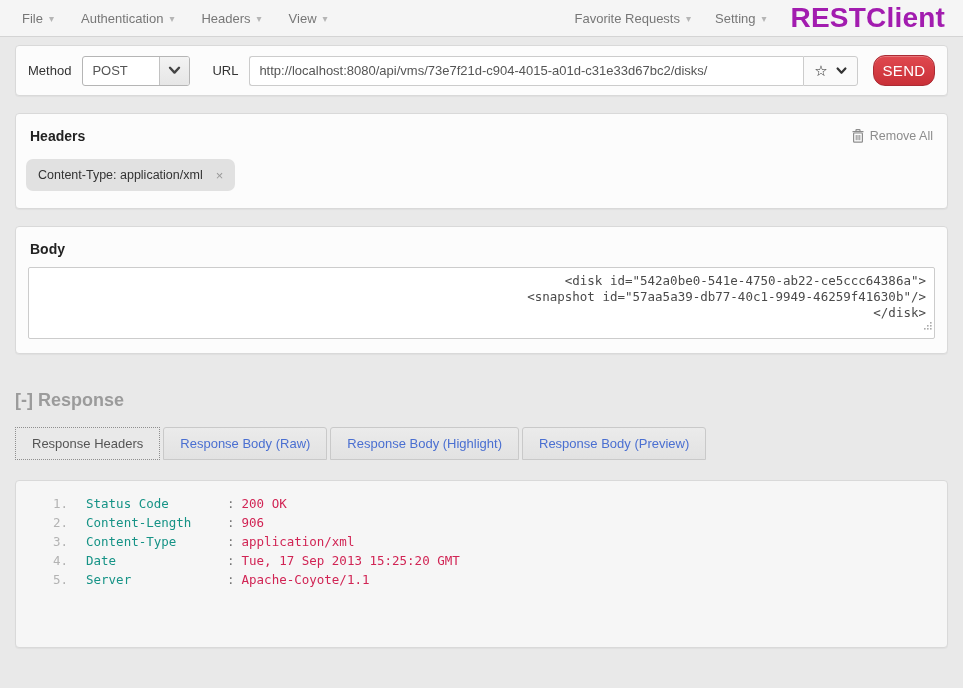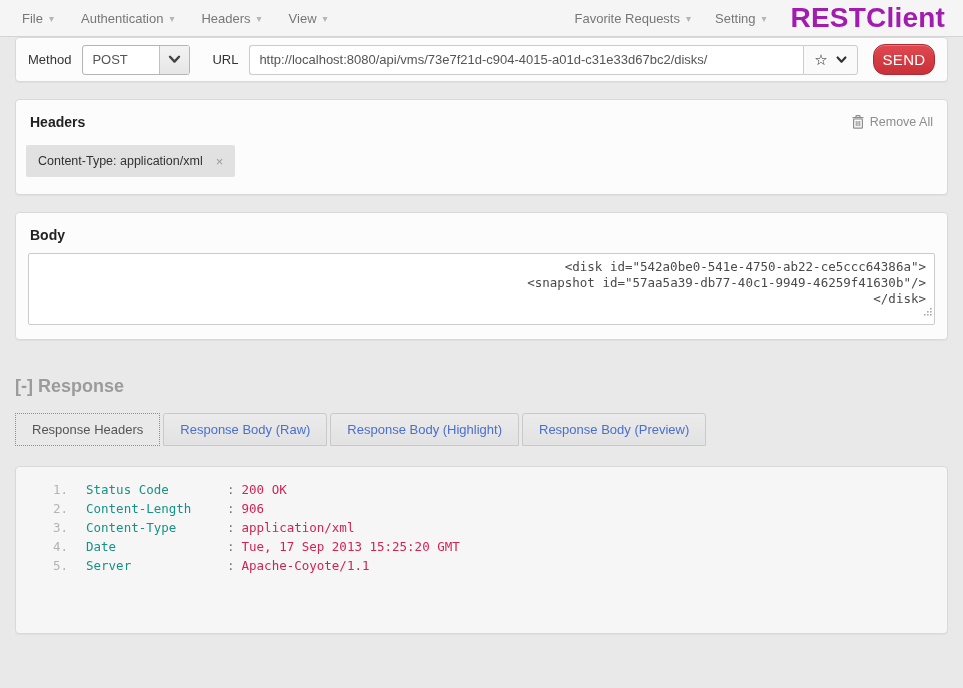--- a/index.html
+++ b/index.html
@@ -41,23 +41,23 @@
   .panel {
     background: #fcfcfc;
     border: 1px solid #d9d9d9;
     border-radius: 4px;
     box-shadow: 0 1px 1px rgba(0,0,0,0.04);
     margin-bottom: 17px;
   }
 
   
   .form-panel {
-    height: 45px;
+    height: 51px;
     padding: 10px 12px;
-    display: flex; align-items: center;
+    display: flex; align-items: center; margin-top: 8px;
   }
   .field-label { font-size: 13px; color: #333; margin-right: 11px; }
   .method-select {
     width: 108px; height: 30px;
     border: 1px solid #b5b5b5; border-radius: 3px;
     background: #fff;
     display: flex; align-items: center;
     cursor: pointer; overflow: hidden;
     margin-right: 22px;
   }
@@ -100,21 +100,21 @@
     display: flex; justify-content: space-between; align-items: center;
   }
   .panel-title { font-size: 14px; font-weight: bold; color: #222; }
   .remove-all {
     display: flex; align-items: center; gap: 6px;
     color: #8d8d8d; font-size: 12.5px; cursor: pointer;
   }
   .chips { padding: 3px 10px 17px; }
   .chip {
     display: inline-flex; align-items: center;
-    background: #e1e1e1; border-radius: 2px;
+    background: #e1e1e1; border-radius: 7px;
     padding: 9px 12px; font-size: 12.5px; color: #333;
   }
   .chip-x { margin-left: 13px; color: #999; font-size: 13px; cursor: pointer; line-height: 1; }
 
   .textarea-wrap { margin: 0 12px 14px; position: relative; }
   .body-textarea {
     display: block; width: 100%; height: 72px;
     border: 1px solid #ccc; border-radius: 2px;
     background: #fff; resize: none; outline: none;
     padding: 5px 8px;

